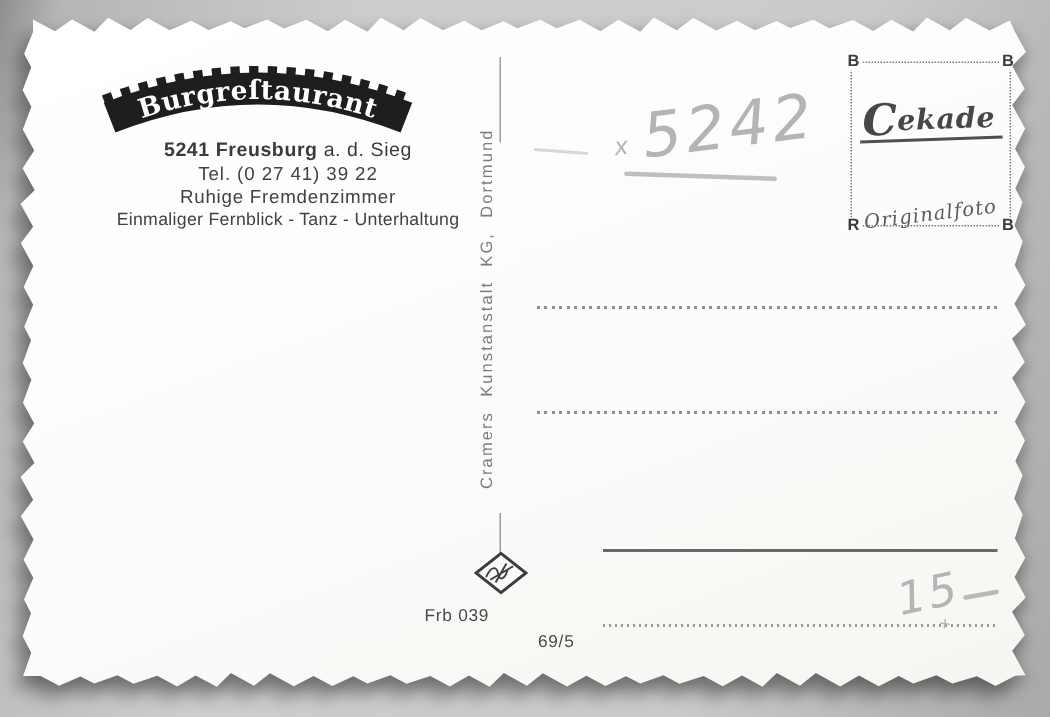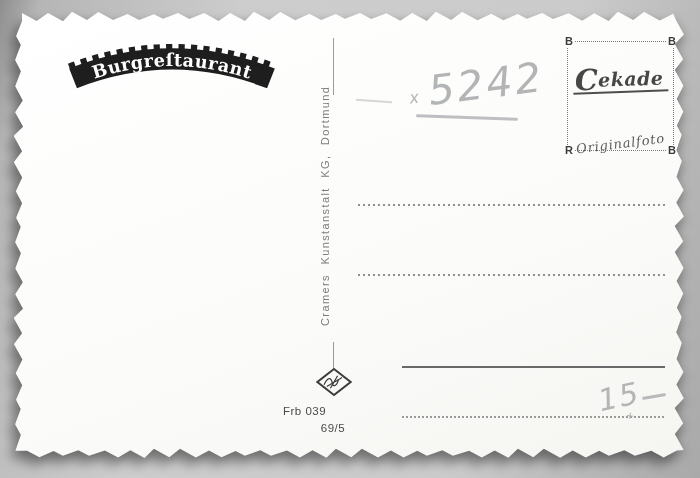--- a/index.html
+++ b/index.html
@@ -32,21 +32,21 @@
   .seg-top{top:26px;height:57px;}
   .seg-bot{top:330px;height:27px;}
   .vtext{
     left:305px;top:98px;height:216px;width:18px;
     writing-mode:vertical-rl;transform:rotate(180deg);
     font-size:11px;color:#7c7c7c;letter-spacing:1.4px;word-spacing:5px;
     text-align:center;white-space:nowrap;
   }
   .diamond-svg{left:302px;top:355px;}
   .frb{left:269px;top:393px;width:100px;text-align:left;font-size:11.5px;color:#4a4a4a;letter-spacing:.5px;}
-  .code695{left:269px;top:410px;width:100px;text-align:center;font-size:11.5px;color:#4a4a4a;letter-spacing:.5px;}
+  .code695{left:269px;top:410px;width:100px;text-align:right;font-size:11.5px;color:#4a4a4a;letter-spacing:.5px;}
 
   
   .stamp{
     left:553px;top:29px;width:107px;height:110px;
     border:1.5px dotted #7a7a7a;box-sizing:border-box;
   }
   .corner{position:absolute;font-size:11px;font-weight:bold;color:#3c3c3c;background:#fdfdfc;padding:0 2px;line-height:11px;}
   .c-tl{left:-5px;top:-6px;}
   .c-tr{right:-5px;top:-6px;}
   .c-bl{left:-5px;bottom:-6px;}
@@ -89,20 +89,26 @@
 
     <svg class="abs logo-svg" width="212" height="57" viewBox="0 0 240 64">
       <path d="M4,38 Q120,-6 236,38" fill="none" stroke="#1e1e1e" stroke-width="10" stroke-dasharray="7 7"></path>
       <path d="M8,50 Q120,6 232,50" fill="none" stroke="#1e1e1e" stroke-width="24"></path>
       <path id="logoTextPath" d="M12,58 Q120,14 228,58" fill="none"></path>
       <text font-family="DejaVu Serif, serif" font-weight="bold" font-size="20" fill="#ffffff" letter-spacing="0.5">
         <textPath href="#logoTextPath" startOffset="50%" text-anchor="middle">Burgreſtaurant</textPath>
       </text>
     </svg>
 
+    <div class="abs addr">
+      <div class="l1"><b>5241 Freusburg</b>&nbsp;<span>a. d. Sieg</span></div>
+      <div class="l2">Tel. (0 27 41) 39 22</div>
+      <div class="l3">Ruhige Fremdenzimmer</div>
+      <div class="l4">Einmaliger Fernblick - Tanz - Unterhaltung</div>
+    </div>
 
     <div class="abs div-seg seg-top"></div>
     <div class="abs vtext">Cramers Kunstanstalt KG, Dortmund</div>
     <div class="abs div-seg seg-bot"></div>
 
     <svg class="abs diamond-svg" width="36" height="30" viewBox="0 0 40 32">
       <polygon points="20,1.5 38.5,16 20,30.5 1.5,16" fill="none" stroke="#3d3d3d" stroke-width="2.2"></polygon>
       <path d="M9,19 C13,10 17,11 18,17 C19,22 23,21 25,13 M12,21 L29,11 M16,23 L24,9" fill="none" stroke="#3d3d3d" stroke-width="1.4"></path>
     </svg>
     <div class="abs frb">Frb 039</div>

